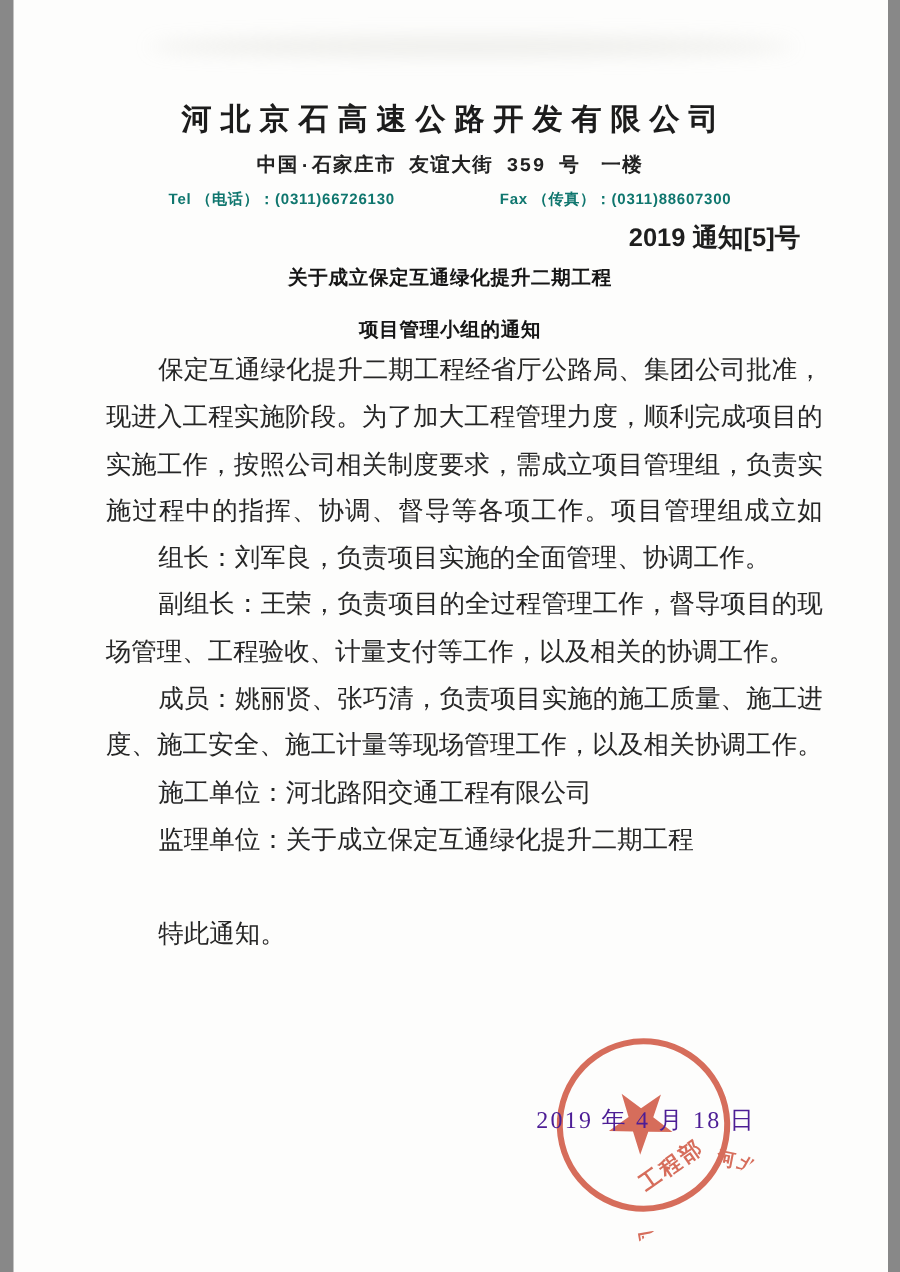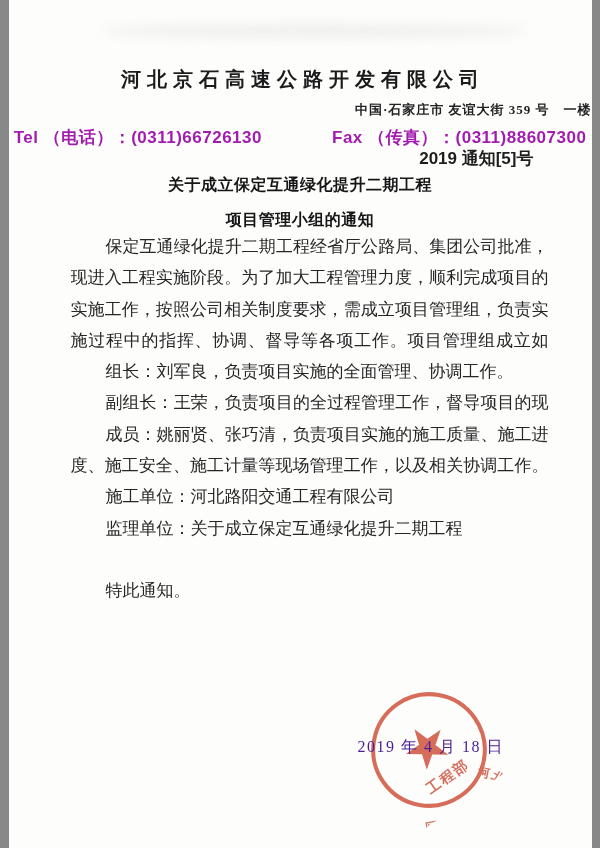--- a/index.html
+++ b/index.html
@@ -28,53 +28,53 @@
     font-family: "Liberation Sans", sans-serif;
     font-weight: bold;
     font-size: 20px;
     letter-spacing: 6px;
     text-indent: 6px;
     color: #1c1c1c;
   }
   .address {
     position: absolute;
     top: 101px; left: 0; right: 0;
-    text-align: right;
-    font-family: Liberation Serif, serif;
+    text-align: center;
+    font-family: Liberation Mono, monospace;
     font-weight: bold;
     font-size: 13px;
     letter-spacing: 1px;
     color: #222;
   }
   .telfax {
     position: absolute;
     top: 126px; left: 0; right: 0;
     display: flex;
     justify-content: center;
     gap: 70px;
     font-family: "Liberation Sans", sans-serif;
     font-weight: bold;
-    font-size: 17px;
+    font-size: 10px;
     letter-spacing: 0.5px;
-    color: #a21caf;
+    color: #0f766e;
   }
   .docnum {
     position: absolute;
     top: 147px; right: 58px;
     font-family: "Liberation Sans", sans-serif;
     font-weight: bold;
     font-size: 17px;
     color: #1e1e1e;
   }
   .title {
     position: absolute;
     top: 167px; left: 0; right: 0;
     text-align: center;
     font-weight: bold;
-    font-size: 16px;
+    font-size: 13px;
     line-height: 35px;
     letter-spacing: 0.5px;
     color: #161616;
   }
   .bodytext {
     position: absolute;
     top: 231px; left: 62px;
     width: 478px;
     font-size: 17px;
     color: #262626;
@@ -134,20 +134,21 @@
     <div>项目管理小组的通知</div>
   </div>
 
   <div class="bodytext">
     <div class="ln ind j">保定互通绿化提升二期工程经省厅公路局、集团公司批准，</div>
     <div class="ln j">现进入工程实施阶段。为了加大工程管理力度，顺利完成项目的</div>
     <div class="ln j">实施工作，按照公司相关制度要求，需成立项目管理组，负责实</div>
     <div class="ln j">施过程中的指挥、协调、督导等各项工作。项目管理组成立如下：</div>
     <div class="ln ind">组长：刘军良，负责项目实施的全面管理、协调工作。</div>
     <div class="ln ind j">副组长：王荣，负责项目的全过程管理工作，督导项目的现</div>
+    <div class="ln">场管理、工程验收、计量支付等工作，以及相关的协调工作。</div>
     <div class="ln ind j">成员：姚丽贤、张巧清，负责项目实施的施工质量、施工进</div>
     <div class="ln j">度、施工安全、施工计量等现场管理工作，以及相关协调工作。</div>
     <div class="ln ind">施工单位：河北路阳交通工程有限公司</div>
     <div class="ln ind">监理单位：关于成立保定互通绿化提升二期工程</div>
     <div class="ln"></div>
     <div class="ln ind">特此通知。</div>
   </div>
 
   <div class="stamp">
     <svg viewBox="0 0 200 200" width="124" height="124">

